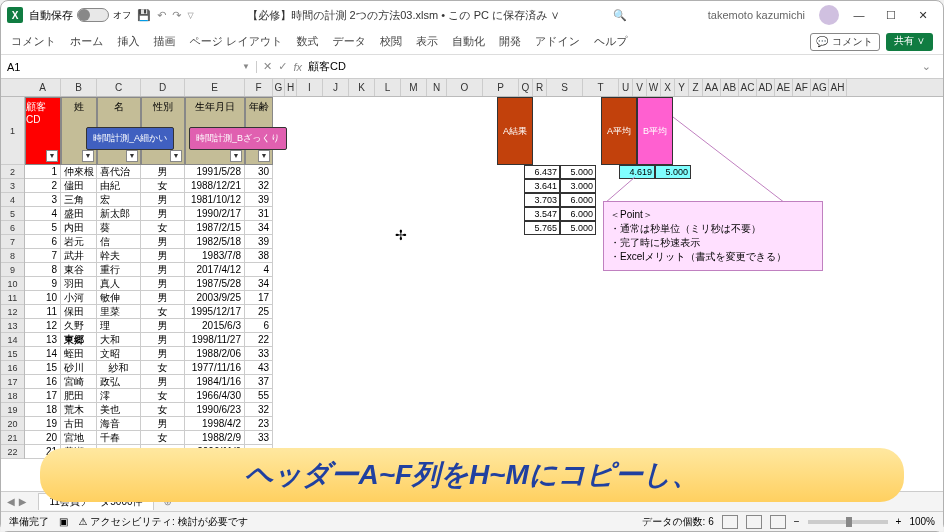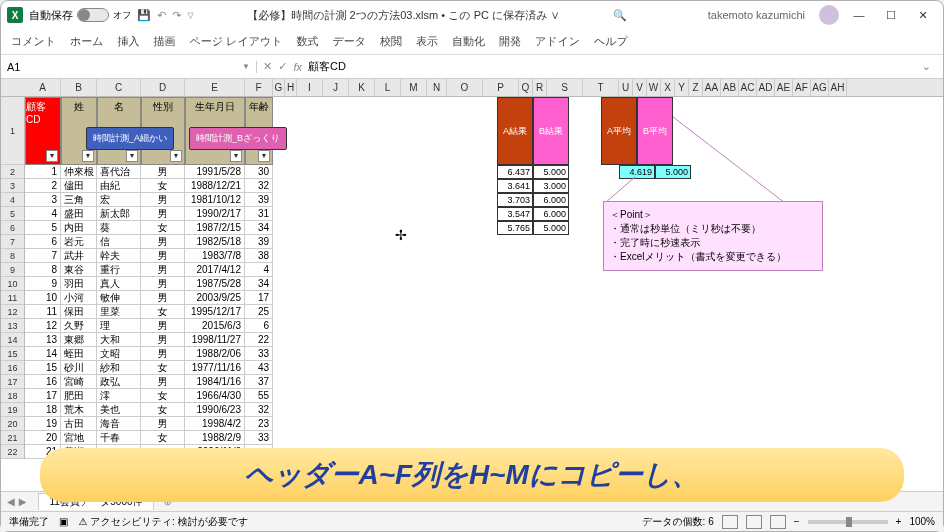--- a/index.html
+++ b/index.html
@@ -43,21 +43,21 @@
 .btn-shape.pink{background:#e060b0;}
 .data-row{height:14px;display:flex;font-size:10px;}
 .dcell{border-right:1px solid #ccc;border-bottom:1px solid #ccc;padding:0 3px;overflow:hidden;white-space:nowrap;line-height:14px;}
 .dcell.r{text-align:right;}
 .dcell.c{text-align:center;}
 .result-block{position:absolute;top:0;display:flex;}
 .res-col{width:36px;height:68px;border:1px solid #333;color:#fff;font-size:9px;display:flex;align-items:center;justify-content:center;}
 .res-col.blue{background:#c2410c;}
 .res-col.pink{background:#ff60d0;}
 .res-val{width:36px;height:14px;border:1px solid #333;font-size:9px;text-align:right;padding-right:2px;line-height:12px;}
-.res-vals{position:absolute;}
+.res-vals{position:absolute;margin-left:27px;}
 .avg-vals{position:absolute;display:flex;top:68px;}
 .avg-val{width:36px;height:14px;border:1px solid #333;background:#80ffff;font-size:9px;text-align:right;padding-right:2px;line-height:12px;}
 .point-box{position:absolute;left:578px;top:104px;width:220px;background:#ffe0ff;border:1px solid #c080c0;padding:6px;font-size:10px;line-height:1.4;}
 .tabs-bar{height:20px;display:flex;align-items:center;border-top:1px solid #ccc;font-size:10px;background:#f4f4f4;}
 .sheet-nav{display:flex;gap:4px;padding:0 6px;color:#888;}
 .sheet-tab{background:#fff;border:1px solid #ccc;border-bottom:none;padding:1px 10px;margin-left:6px;}
 .status-bar{height:20px;display:flex;align-items:center;padding:0 8px;font-size:10px;background:#f4f4f4;border-top:1px solid #ccc;gap:10px;}
 .status-right{margin-left:auto;display:flex;align-items:center;gap:8px;}
 .view-btn{width:16px;height:14px;border:1px solid #888;}
 .zoom-slider{width:80px;height:4px;background:#ccc;position:relative;}
@@ -99,20 +99,24 @@
     <span class="rt">描画</span>
     <span class="rt">ページ レイアウト</span>
     <span class="rt">数式</span>
     <span class="rt">データ</span>
     <span class="rt">校閲</span>
     <span class="rt">表示</span>
     <span class="rt">自動化</span>
     <span class="rt">開発</span>
     <span class="rt">アドイン</span>
     <span class="rt">ヘルプ</span>
+    <div class="ribbon-right">
+      <span class="btn-outline">💬 <span>コメント</span></span>
+      <span class="btn-share">共有 ∨</span>
+    </div>
   </div>
 
   <div class="namebox-row">
     <div class="namebox">
       <span>A1</span>
       <span class="arrow">▼</span>
     </div>
     <div class="fx-area">
       <span class="fx-btn">✕</span>
       <span class="fx-btn">✓</span>
@@ -209,21 +213,20 @@
         <div class="hcell" style="width:28px;">
             <span class="hlabel">年齢</span>
             <div class="filter-arrow">▼</div>
           </div>
       </div>
       <div class="btn-shape blue" style="left:61px;top:30px;">時間計測_A細かい</div>
       <div class="btn-shape pink" style="left:164px;top:30px;">時間計測_Bざっくり</div>
 
       <div class="result-block" style="left:472px;">
         <div class="res-col blue">A結果</div>
-        <div class="res-col pink">B結果</div>
       </div>
       <div class="result-block" style="left:576px;">
         <div class="res-col blue">A平均</div>
         <div class="res-col pink">B平均</div>
       </div>
       <div class="res-vals" id="resvals" style="left:472px;top:68px;">
           <div style="display: flex;">
             <div class="res-val">6.437</div>
             <div class="res-val">5.000</div>
           </div>
@@ -353,38 +356,38 @@
           <div class="data-row">
             <div class="dcell r" style="width: 36px;">12</div>
             <div class="dcell " style="width: 36px;">久野</div>
             <div class="dcell " style="width: 44px;">理</div>
             <div class="dcell c" style="width: 44px;">男</div>
             <div class="dcell r" style="width: 60px;">2015/6/3</div>
             <div class="dcell r" style="width: 28px;">6</div>
           </div>
           <div class="data-row">
             <div class="dcell r" style="width: 36px;">13</div>
-            <div class="dcell " style="width: 36px;">東郷</div>
+            <div class="dcell " style="width: 36px; font-weight: bold;">東郷</div>
             <div class="dcell " style="width: 44px;">大和</div>
             <div class="dcell c" style="width: 44px;">男</div>
             <div class="dcell r" style="width: 60px;">1998/11/27</div>
             <div class="dcell r" style="width: 28px;">22</div>
           </div>
           <div class="data-row">
             <div class="dcell r" style="width: 36px;">14</div>
             <div class="dcell " style="width: 36px;">蛭田</div>
             <div class="dcell " style="width: 44px;">文昭</div>
             <div class="dcell c" style="width: 44px;">男</div>
             <div class="dcell r" style="width: 60px;">1988/2/06</div>
             <div class="dcell r" style="width: 28px;">33</div>
           </div>
           <div class="data-row">
             <div class="dcell r" style="width: 36px;">15</div>
             <div class="dcell " style="width: 36px;">砂川</div>
-            <div class="dcell " style="width: 44px;">紗和</div>
+            <div class="dcell " style="width: 44px; text-align: center;">紗和</div>
             <div class="dcell c" style="width: 44px;">女</div>
             <div class="dcell r" style="width: 60px;">1977/11/16</div>
             <div class="dcell r" style="width: 28px; text-align: right;">43</div>
           </div>
           <div class="data-row">
             <div class="dcell r" style="width: 36px;">16</div>
             <div class="dcell " style="width: 36px;">宮崎</div>
             <div class="dcell " style="width: 44px;">政弘</div>
             <div class="dcell c" style="width: 44px;">男</div>
             <div class="dcell r" style="width: 60px;">1984/1/16</div>

